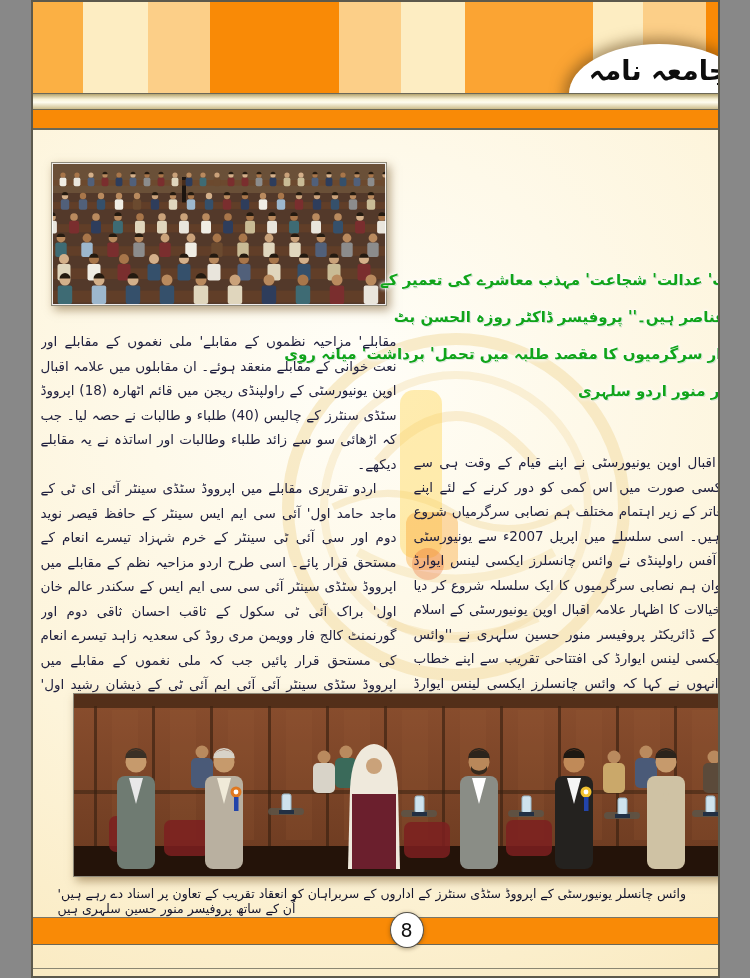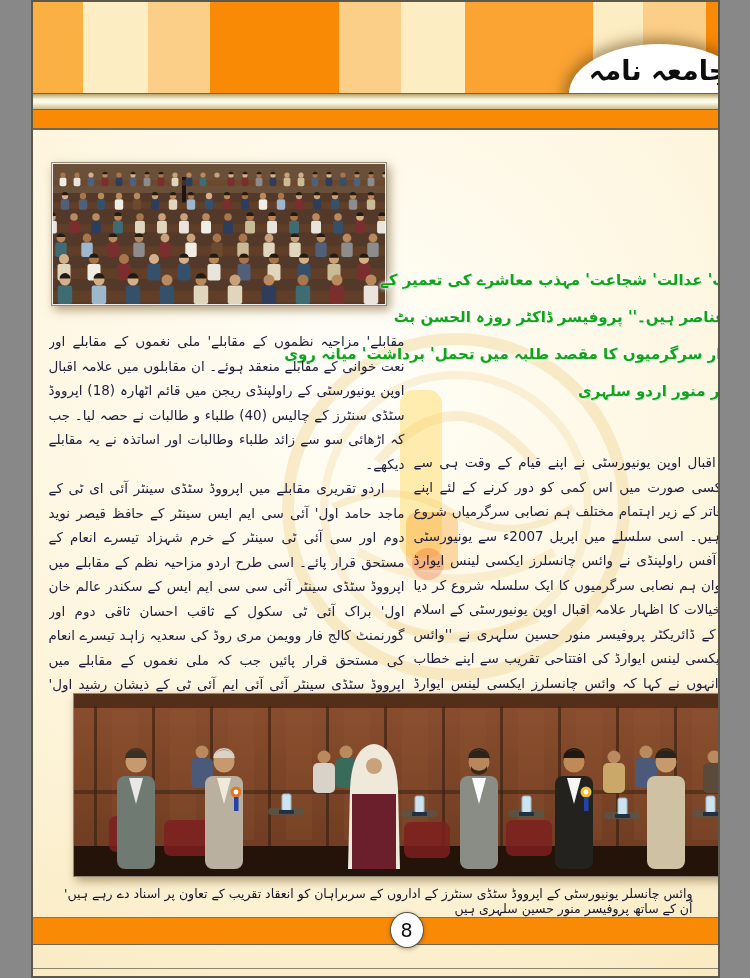--- a/index.html
+++ b/index.html
@@ -45,32 +45,32 @@
   .photo{position:absolute;background:#2b1c12;border:1px solid #8f8a7a;
     box-shadow:3px 4px 9px rgba(110,75,25,.5);z-index:2;}
   .photo svg{display:block;width:100%;height:100%;}
   #audience-photo{left:18px;top:160px;width:334px;height:142px;}
   #ceremony-photo{left:40px;top:691px;width:697px;height:182px;}
   
   .urdu{direction:rtl;color:var(--text-dark);text-align:justify;z-index:2;position:absolute;}
   .para{font-size:13.5px;line-height:24.5px;}
   #p-topright{left:383px;top:140px;width:358px;height:122px;line-height:28px;text-align-last:center;overflow:hidden;}
   #col-right{left:381px;top:448px;width:362px;height:246px;overflow:hidden;text-indent:22px;}
-  #col-left{left:16px;top:327px;width:356px;height:368px;overflow:hidden;}
+  #col-left{left:8px;top:327px;width:356px;height:368px;overflow:hidden;}
   #col-left .p2{text-indent:20px;margin:0;}
   #col-left .p1{margin:0;}
   .quote{position:absolute;left:383px;top:260px;width:360px;z-index:2;direction:rtl;}
   .quote-line{
     font-size:15px;font-weight:bold;line-height:37px;white-space:nowrap;
     color:var(--quote-green);
     text-shadow:0 0 2px #fff,0 0 4px #fff,0 0 5px #fff,1px 1px 0 rgba(10,90,10,.3);
   }
   .caption{
     position:absolute;left:25px;right:25px;top:884px;z-index:2;direction:rtl;
-    text-align:right;font-size:12.5px;color:#15152c;
+    text-align:left;font-size:12.5px;color:#15152c;
   }
   
   .footer-rule-a{position:absolute;left:0;right:0;top:915px;height:1px;background:#7a7668;z-index:3;}
   .footer-orange{position:absolute;left:0;right:0;top:916px;height:26px;background:var(--orange-bright);
     border-bottom:1px solid #6b6858;z-index:3;}
   .footer-rule-b{position:absolute;left:0;right:0;top:966px;height:1px;background:#8a8672;z-index:3;}
   .pagenum{
     position:absolute;left:357px;top:910px;width:32px;height:34px;border-radius:50%;
     background:#fff;border:1px solid #55524a;z-index:4;
     display:flex;align-items:center;justify-content:center;

